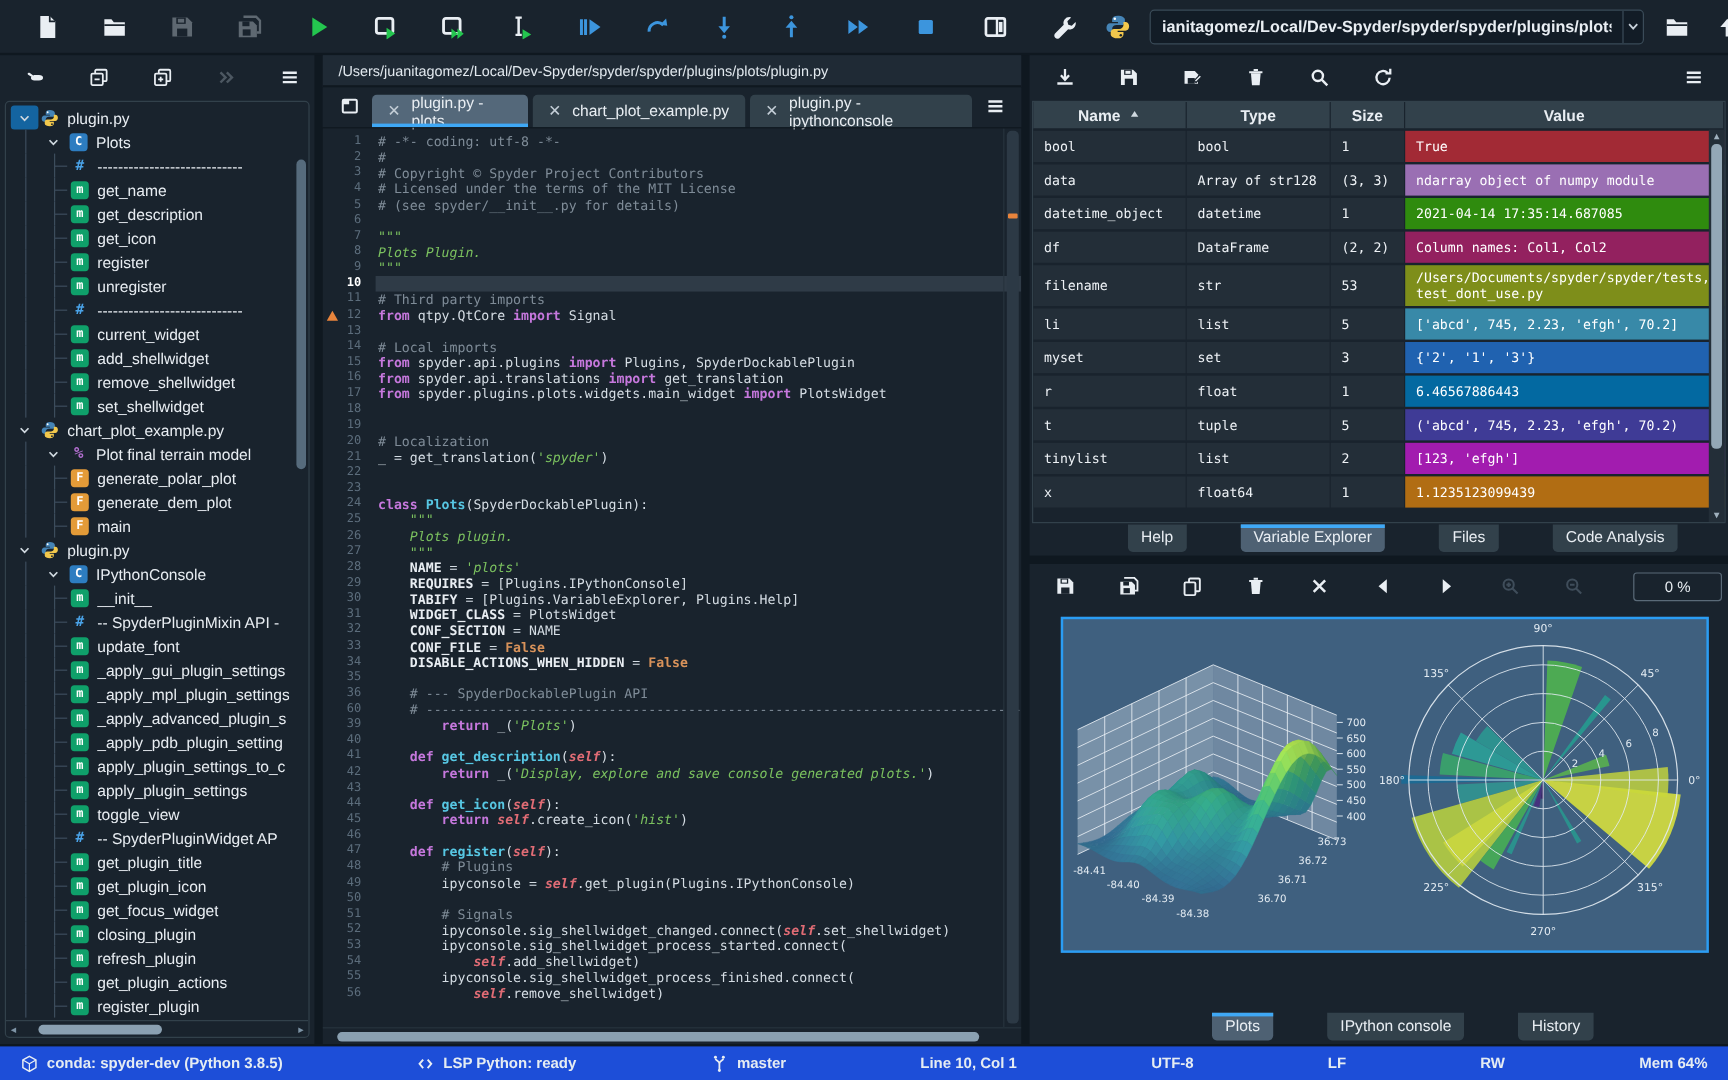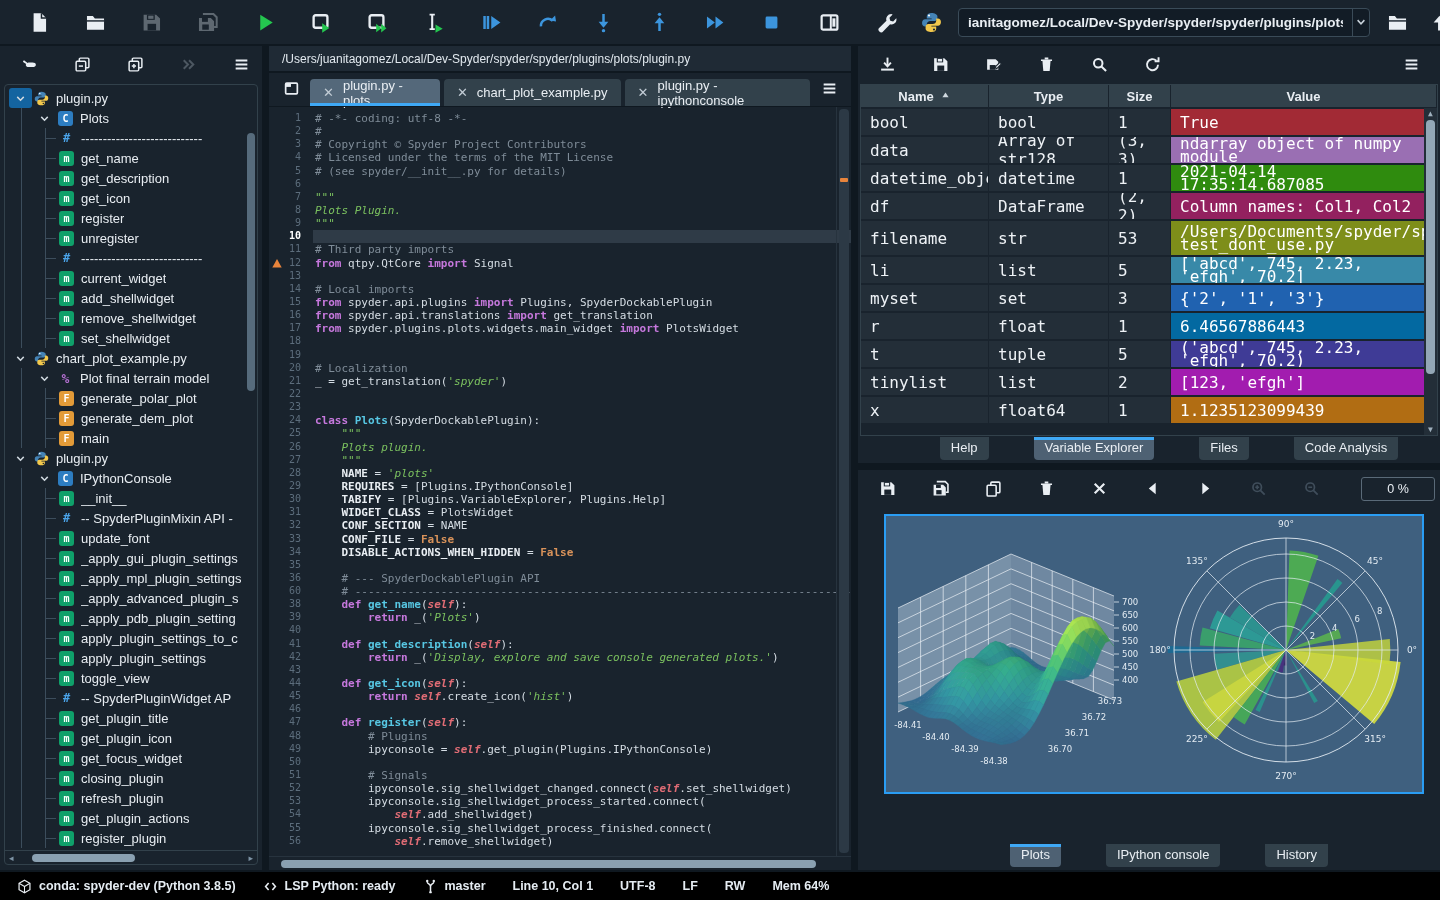--- a/index.html
+++ b/index.html
@@ -80,37 +80,37 @@
   .right-col { width:582px; flex:none; display:flex; flex-direction:column; gap:7px; min-height:0; }
   .ve-panel { height:417px; flex:none; background:#19232d; display:flex; flex-direction:column; }
   .vtable { flex:1; margin:1px 2px 0 2px; border:1px solid #32414b; display:flex; flex-direction:column; position:relative; overflow:hidden; font-family:"DejaVu Sans Mono",monospace; }
   .vhead { display:flex; height:22px; flex:none; background:#32414b; font:bold 13px "Liberation Sans",sans-serif; }
   .vhead > div { display:flex; align-items:center; justify-content:center; border-right:1px solid #19232d; gap:6px; }
   .vhead svg { width:11px; height:11px; }
   .col-name { width:128px; flex:none; } .col-type { width:120px; flex:none; } .col-size { width:62px; flex:none; } .col-val { flex:1; }
   .vrows { flex:1; overflow:hidden; }
   .vrow { display:flex; height:28px; border-top:2px solid #19232d; }
   .vrow.tall { height:36px; }
-  .vrow > div { display:flex; align-items:center; padding:0 9px; font-size:16px; border-right:1px solid #19232d; overflow:hidden; }
+  .vrow > div { display:flex; align-items:center; padding:0 9px; font-size:11px; border-right:1px solid #19232d; overflow:hidden; }
   .vrow .cell-plain { background:#232e38; color:#eef2f6; }
   .vrow .col-val { color:#fff; white-space:pre-line; line-height:13px; }
   .ve-scroll { position:absolute; top:23px; right:0; bottom:0; width:13px; background:#232e38; display:flex; flex-direction:column; align-items:center; font-size:8px; color:#9fb0bd; padding:1px 0; }
   .ve-scroll .thumb { flex:none; width:9px; height:78%; background:#93a7b6; border-radius:4px; margin:2px 0; }
   .btabs { height:27px; flex:none; display:flex; justify-content:center; align-items:flex-start; gap:5px; padding-top:1px; }
   .btab { background:#32414b; padding:3px 11px 5px 11px; font-size:13px; color:#e9eef3; border-radius:0 0 4px 4px; position:relative;margin-left:40px; }
   .btab.active { background:#4e6173; }
   .btab.active::before { content:""; position:absolute; left:0; right:0; top:0; height:3px; background:#3fa8f5; }
 
   .plots-panel { flex:1; min-height:0; background:#19232d; display:flex; flex-direction:column; }
   .zoombox { min-width:74px; height:24px; border:1px solid #5a6a78; border-radius:3px; display:flex; align-items:center; justify-content:center; font-size:12.5px; color:#e9eef3; margin-left:12px; }
   .fig-area { flex:1; min-height:0; position:relative; }
   .figure { position:absolute; left:26px; top:7px; width:540px; height:280px; background:#3f607f; border:2px solid #2a9df4; }
 
   
-  .statusbar { height:30px; flex:none; background:#000000; border-top:2px solid #0f1820; display:flex; align-items:center; justify-content:flex-start; gap:27px; padding:0 17px; font-size:12.5px; font-weight:bold; color:#e5ecf2; }
+  .statusbar { height:30px; flex:none; background:#1d4ed8; border-top:2px solid #0f1820; display:flex; align-items:center; justify-content:space-between; gap:27px; padding:0 17px; font-size:12.5px; font-weight:bold; color:#e5ecf2; }
   .sitem { display:flex; align-items:center; gap:7px; }
   .sitem svg { width:15px; height:15px; }
 </style>
 </head>
 <body>
 
 <div class="app">
 
   <div class="topbar">
     <div id="topbar-groups" style="display:flex">
@@ -639,21 +639,20 @@
             <div class="cline"><span class="lnum">28</span><span class="ltext"><span class="tok-C">    NAME</span><span class="tok-t"> = </span><span class="tok-s">'plots'</span></span></div>
             <div class="cline"><span class="lnum">29</span><span class="ltext"><span class="tok-C">    REQUIRES</span><span class="tok-t"> = [Plugins.IPythonConsole]</span></span></div>
             <div class="cline"><span class="lnum">30</span><span class="ltext"><span class="tok-C">    TABIFY</span><span class="tok-t"> = [Plugins.VariableExplorer, Plugins.Help]</span></span></div>
             <div class="cline"><span class="lnum">31</span><span class="ltext"><span class="tok-C">    WIDGET_CLASS</span><span class="tok-t"> = PlotsWidget</span></span></div>
             <div class="cline"><span class="lnum">32</span><span class="ltext"><span class="tok-C">    CONF_SECTION</span><span class="tok-t"> = NAME</span></span></div>
             <div class="cline"><span class="lnum">33</span><span class="ltext"><span class="tok-C">    CONF_FILE</span><span class="tok-t"> = </span><span class="tok-n">False</span></span></div>
             <div class="cline"><span class="lnum">34</span><span class="ltext"><span class="tok-C">    DISABLE_ACTIONS_WHEN_HIDDEN</span><span class="tok-t"> = </span><span class="tok-n">False</span></span></div>
             <div class="cline"><span class="lnum">35</span><span class="ltext"></span></div>
             <div class="cline"><span class="lnum">36</span><span class="ltext"><span class="tok-c">    # --- SpyderDockablePlugin API</span></span></div>
             <div class="cline"><span class="lnum">60</span><span class="ltext"><span class="tok-c">    # ---------------------------------------------------------------------------------------------</span></span></div>
-            <div class="cline"><span class="lnum">38</span><span class="ltext"><span class="tok-k">    def</span><span class="tok-d"> get_name</span><span class="tok-t">(</span><span class="tok-f">self</span><span class="tok-t">):</span></span></div>
             <div class="cline"><span class="lnum">39</span><span class="ltext"><span class="tok-k">        return</span><span class="tok-t"> _(</span><span class="tok-s">'Plots'</span><span class="tok-t">)</span></span></div>
             <div class="cline"><span class="lnum">40</span><span class="ltext"></span></div>
             <div class="cline"><span class="lnum">41</span><span class="ltext"><span class="tok-k">    def</span><span class="tok-d"> get_description</span><span class="tok-t">(</span><span class="tok-f">self</span><span class="tok-t">):</span></span></div>
             <div class="cline"><span class="lnum">42</span><span class="ltext"><span class="tok-k">        return</span><span class="tok-t"> _(</span><span class="tok-s">'Display, explore and save console generated plots.'</span><span class="tok-t">)</span></span></div>
             <div class="cline"><span class="lnum">43</span><span class="ltext"></span></div>
             <div class="cline"><span class="lnum">44</span><span class="ltext"><span class="tok-k">    def</span><span class="tok-d"> get_icon</span><span class="tok-t">(</span><span class="tok-f">self</span><span class="tok-t">):</span></span></div>
             <div class="cline"><span class="lnum">45</span><span class="ltext"><span class="tok-k">        return </span><span class="tok-f">self</span><span class="tok-t">.create_icon(</span><span class="tok-s">'hist'</span><span class="tok-t">)</span></span></div>
             <div class="cline"><span class="lnum">46</span><span class="ltext"></span></div>
             <div class="cline"><span class="lnum">47</span><span class="ltext"><span class="tok-k">    def</span><span class="tok-d"> register</span><span class="tok-t">(</span><span class="tok-f">self</span><span class="tok-t">):</span></span></div>
             <div class="cline"><span class="lnum">48</span><span class="ltext"><span class="tok-c">        # Plugins</span></span></div>

